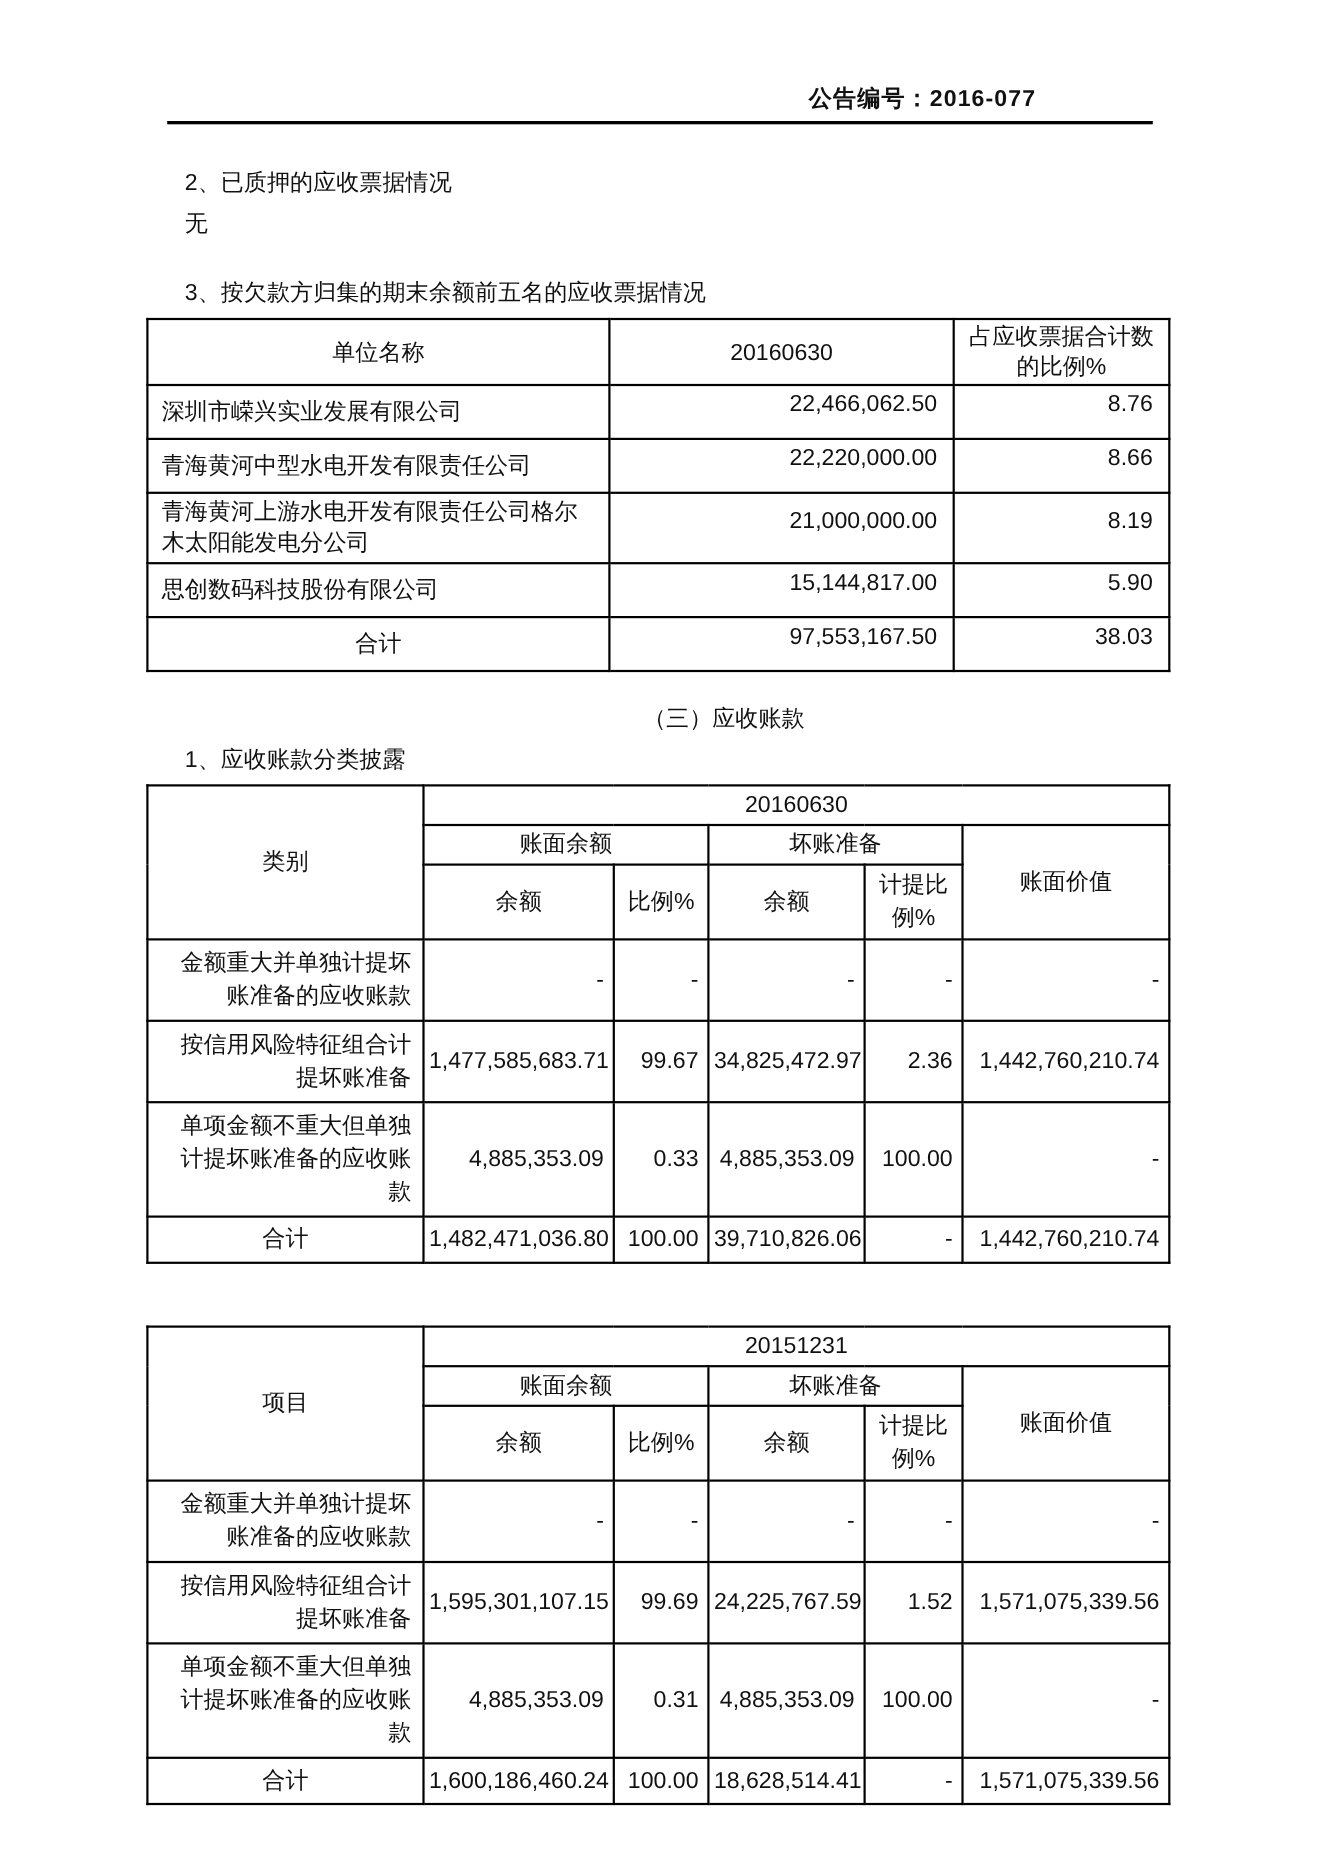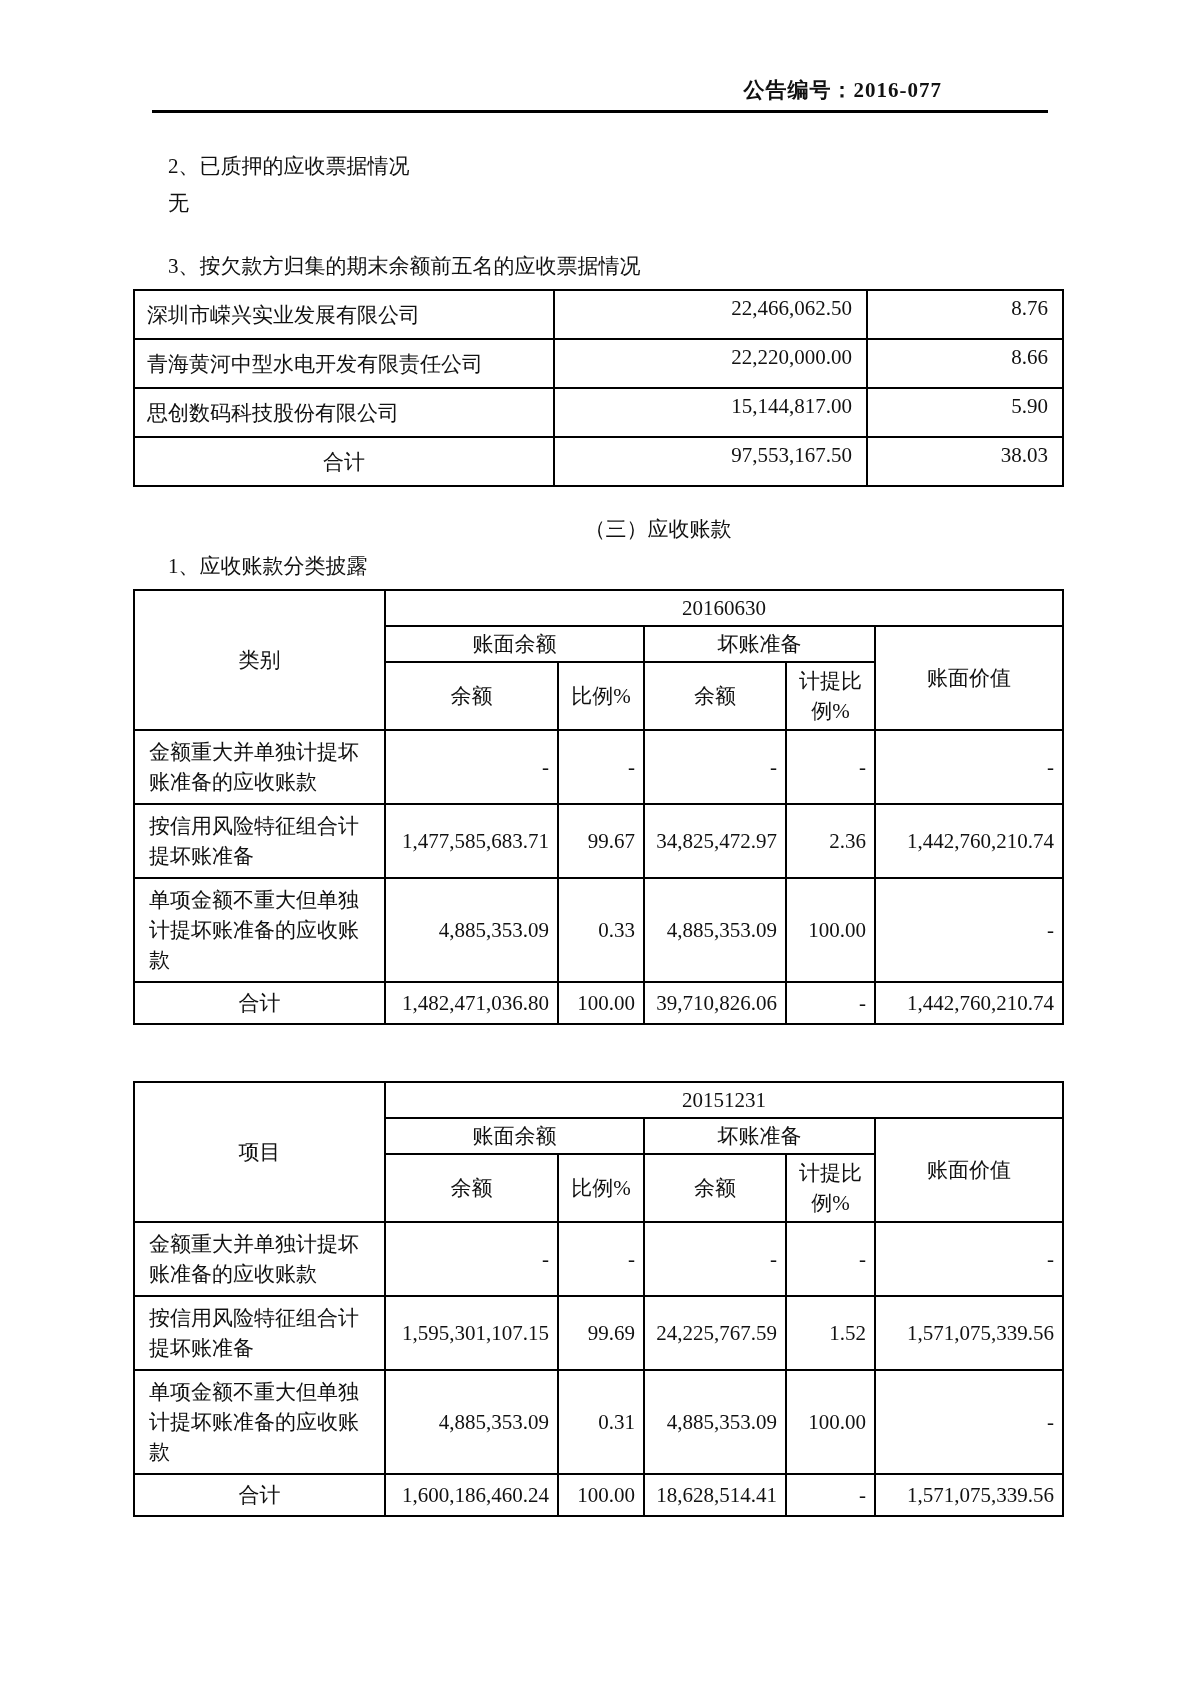--- a/index.html
+++ b/index.html
@@ -3,21 +3,21 @@
 <meta charset="utf-8">
 <style>
   * { box-sizing: border-box; }
   html, body { margin: 0; padding: 0; background: #ffffff; }
   .page {
     position: relative;
     width: 1200px;
     height: 1696px;
     background: #ffffff;
     color: #111111;
-    font-family: Liberation Serif, serif;
+    font-family: Liberation Sans, sans-serif;
     overflow: hidden;
   }
   .announce {
     padding-top: 76px;
     margin-right: 258px;
     text-align: right;
     font-size: 21px;
     font-weight: 700;
     line-height: 28px;
     letter-spacing: 1px;
@@ -50,21 +50,21 @@
   .t1 .num   { text-align: right; padding: 3px 14px 16px 4px; white-space: nowrap; }
   .t1 .tlabel{ text-align: center; padding: 3px 4px; height: 34px; }
 
   
   .tar { width: 929px; margin: 8px 0 0 133px; }
   .tar th { text-align: center; padding: 2px 4px; line-height: 30px; }
   .tar tr.hr1 th { height: 36px; }
   .tar tr.hr2 th { height: 30px; }
   .tar tr.hr3 th { height: 68px; }
   .tar td { line-height: 30px; }
-  .tar .label { text-align: left;  padding: 6px 10px 6px 14px; }
+  .tar .label { text-align: right;  padding: 6px 10px 6px 14px; }
   .tar .num   { text-align: right; padding: 4px 8px 4px 4px; white-space: nowrap; }
   .tar .tlabel{ text-align: center; padding: 4px; height: 42px; }
   .t3 { margin-top: 56px; }
 </style>
 </head>
 <body>
 
 <div class="page">
 
   <div class="announce">公告编号：2016-077</div>
@@ -74,29 +74,39 @@
   <div class="sec s2-body">无</div>
   <div class="sec s3-title">3、按欠款方归集的期末余额前五名的应收票据情况</div>
 
   <table class="t1">
     <colgroup>
         <col style="width:420px">
         <col style="width:313px">
         <col style="width:196px">
       </colgroup>
     <tbody>
+        <tr>
+      <th>单位名称</th>
+      <th>20160630</th>
+      <th>占应收票据合计数的比例%</th>
+    </tr>
     <tr>
       <td class="name">深圳市嵘兴实业发展有限公司</td>
       <td class="num">22,466,062.50</td>
       <td class="num">8.76</td>
     </tr>
     <tr>
       <td class="name">青海黄河中型水电开发有限责任公司</td>
       <td class="num">22,220,000.00</td>
       <td class="num">8.66</td>
+    </tr>
+    <tr>
+      <td class="name">青海黄河上游水电开发有限责任公司格尔木太阳能发电分公司</td>
+      <td class="num">21,000,000.00</td>
+      <td class="num">8.19</td>
     </tr>
     <tr>
       <td class="name">思创数码科技股份有限公司</td>
       <td class="num">15,144,817.00</td>
       <td class="num">5.90</td>
     </tr>
     <tr>
       <td class="tlabel">合计</td>
       <td class="num">97,553,167.50</td>
       <td class="num">38.03</td>

